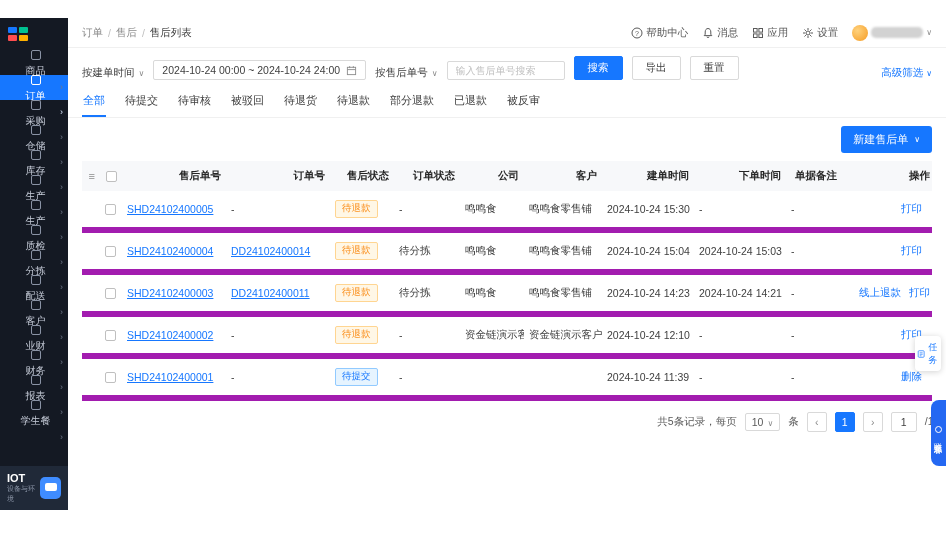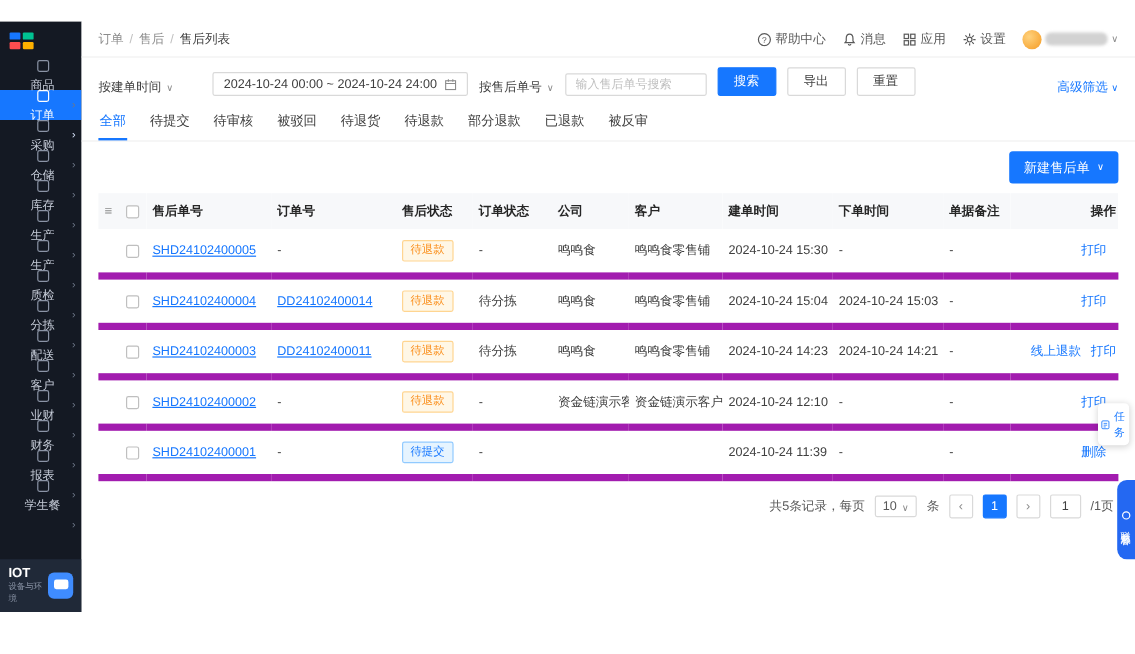--- a/index.html
+++ b/index.html
@@ -37,56 +37,56 @@
   .ta { display:flex; align-items:center; gap:3px; cursor:pointer; }
   .ta svg { display:block; }
   .avatar { width:16px; height:16px; border-radius:50%; background:radial-gradient(circle at 35% 35%, #ffd27d, #f59b23); }
   .blurname { width:52px; height:11px; border-radius:5px; background:#d2d2d2; filter:blur(1.3px); }
   .cv { font-style:normal; font-size:8px; color:#8c8c8c; }
   .cv::after { content:"∨"; }
 
   
   .filterbar { display:flex; align-items:flex-end; gap:9px; padding:8px 14px 7px; font-size:10.5px; color:#404040; }
   .sel { display:flex; align-items:center; gap:4px; cursor:pointer; }
-  .daterange { display:flex; align-items:center; gap:6px; border:1px solid #d9d9d9; border-radius:2px; padding:3px 8px; cursor:pointer;margin-left:24px; }
+  .daterange { display:flex; align-items:center; gap:6px; border:1px solid #d9d9d9; border-radius:2px; padding:3px 8px; cursor:pointer; }
   .tinput { border:1px solid #d9d9d9; border-radius:2px; padding:3px 8px; width:118px; font-size:10px; color:#404040; font-family:Liberation Sans, sans-serif; outline:none; }
   .tinput::placeholder { color:#bfbfbf; }
   .btn { border:1px solid #d9d9d9; background:#fff; border-radius:2px; padding:4px 13px; font-size:10.5px; color:#404040; cursor:pointer; font-family:"Liberation Sans",sans-serif; }
   .btn.primary { background:#1677ff; border-color:#1677ff; color:#fff; }
   .adv { margin-left:auto; color:#1677ff; display:flex; align-items:center; gap:3px; cursor:pointer; }
   .adv .cv { color:#1677ff; }
 
   
   .tabs { display:flex; gap:18px; padding:0 14px; border-bottom:1px solid #f0f0f0; font-size:11px; color:#404040; }
   .tab { padding:6px 1px 7px; cursor:pointer; border-bottom:2px solid transparent; }
   .tab.active { color:#1677ff; border-bottom-color:#1677ff; }
 
   
   .toolbar { display:flex; justify-content:flex-end; padding:8px 14px; }
   .newbtn { background:#1677ff; color:#fff; border:none; border-radius:3px; padding:6px 12px; font-size:11px; display:flex; align-items:center; gap:6px; cursor:pointer; font-family:"Liberation Sans",sans-serif; }
   .newbtn .cv { color:#fff; }
 
   
   .tablewrap { padding:0 14px; }
   table { width:100%; border-collapse:collapse; font-size:10.5px; table-layout:fixed; }
-  thead th { background:#f7f8fa; text-align:left; color:#262626; font-weight:bold; padding:8px 5px; white-space:nowrap; overflow:hidden; }
+  thead th { background:#f7f8fa; text-align:right; color:#262626; font-weight:bold; padding:8px 5px; white-space:nowrap; overflow:hidden; }
   tbody td { border-bottom:6px solid #a21caf; padding:9px 5px; color:#404040; white-space:nowrap; overflow:hidden; }
   th.op, td.op { text-align:right; padding-right:2px; }
   .hicon { font-size:11px; color:#8c8c8c; cursor:pointer; }
   .hicon::after { content:"≡"; }
   .cb { display:inline-block; width:11px; height:11px; border:1px solid #bfbfbf; border-radius:2px; background:#fff; vertical-align:middle; cursor:pointer; }
   .link { color:#1677ff; cursor:pointer; }
   .link.u { text-decoration:underline; }
   .badge { display:inline-block; padding:1px 6px 2px; font-size:9.5px; border-radius:2px; border:1px solid; }
   .badge.warn { color:#fa8c16; background:#fff7e6; border-color:#ffd591; }
   .badge.info { color:#1677ff; background:#e6f4ff; border-color:#91caff; }
   .act + .act { margin-left:8px; }
 
   
-  .pager { display:flex; justify-content:flex-end; align-items:center; gap:8px; padding:11px 18px; font-size:10.5px; color:#595959; }
+  .pager { display:flex; justify-content:flex-end; align-items:center; gap:8px; padding:11px 2px; font-size:10.5px; color:#595959; }
   .psize { display:flex; align-items:flex-end; gap:4px; border:1px solid #d9d9d9; border-radius:2px; padding:2px 6px; cursor:pointer; }
   .pbox { min-width:20px; height:20px; border:1px solid #d9d9d9; border-radius:2px; display:flex; align-items:center; justify-content:center; background:#fff; color:#8c8c8c; cursor:pointer; }
   .pbox.active { background:#1677ff; border-color:#1677ff; color:#fff; }
   .pprev::after { content:"‹"; } .pnext::after { content:"›"; }
   .jump { width:26px; height:20px; border:1px solid #d9d9d9; border-radius:2px; text-align:center; font-size:10.5px; color:#404040; font-family:"Liberation Sans",sans-serif; outline:none; }
 
   
   .task-float { position:absolute; right:5px; top:318px; width:26px; padding:5px 2px 4px; background:#fff; border-radius:4px; box-shadow:0 1px 6px rgba(0,0,0,.18); display:flex; flex-direction:row; align-items:center; gap:3px; cursor:pointer; }
   .task-float .tlabel { font-size:9px; color:#1677ff; }
   .support-float { position:absolute; right:0; top:382px; width:15px; height:66px; background:#2468f2; border-radius:8px 0 0 8px; display:flex; flex-direction:column; align-items:center; justify-content:center; gap:3px; color:#fff; cursor:pointer; }

